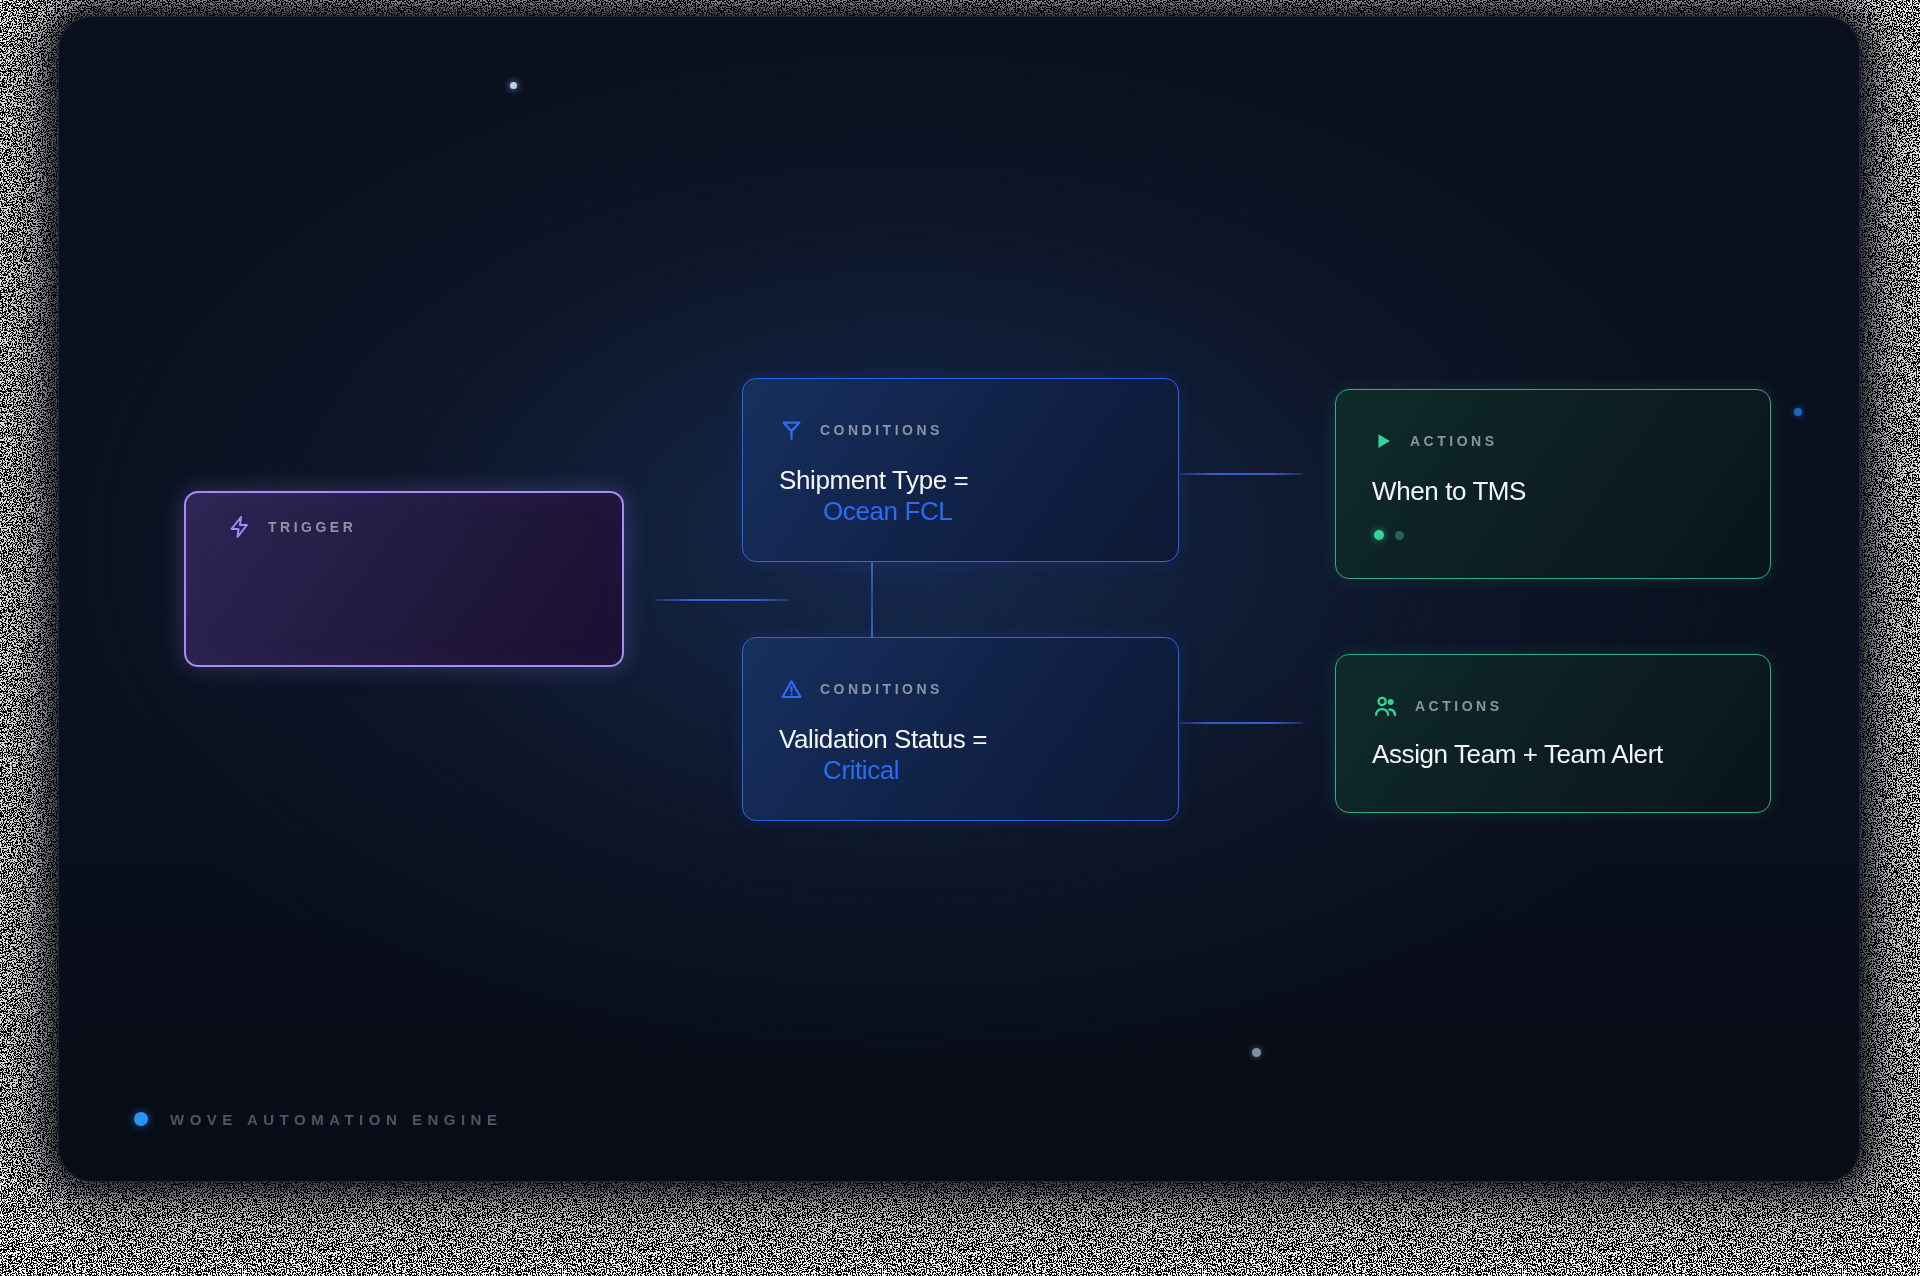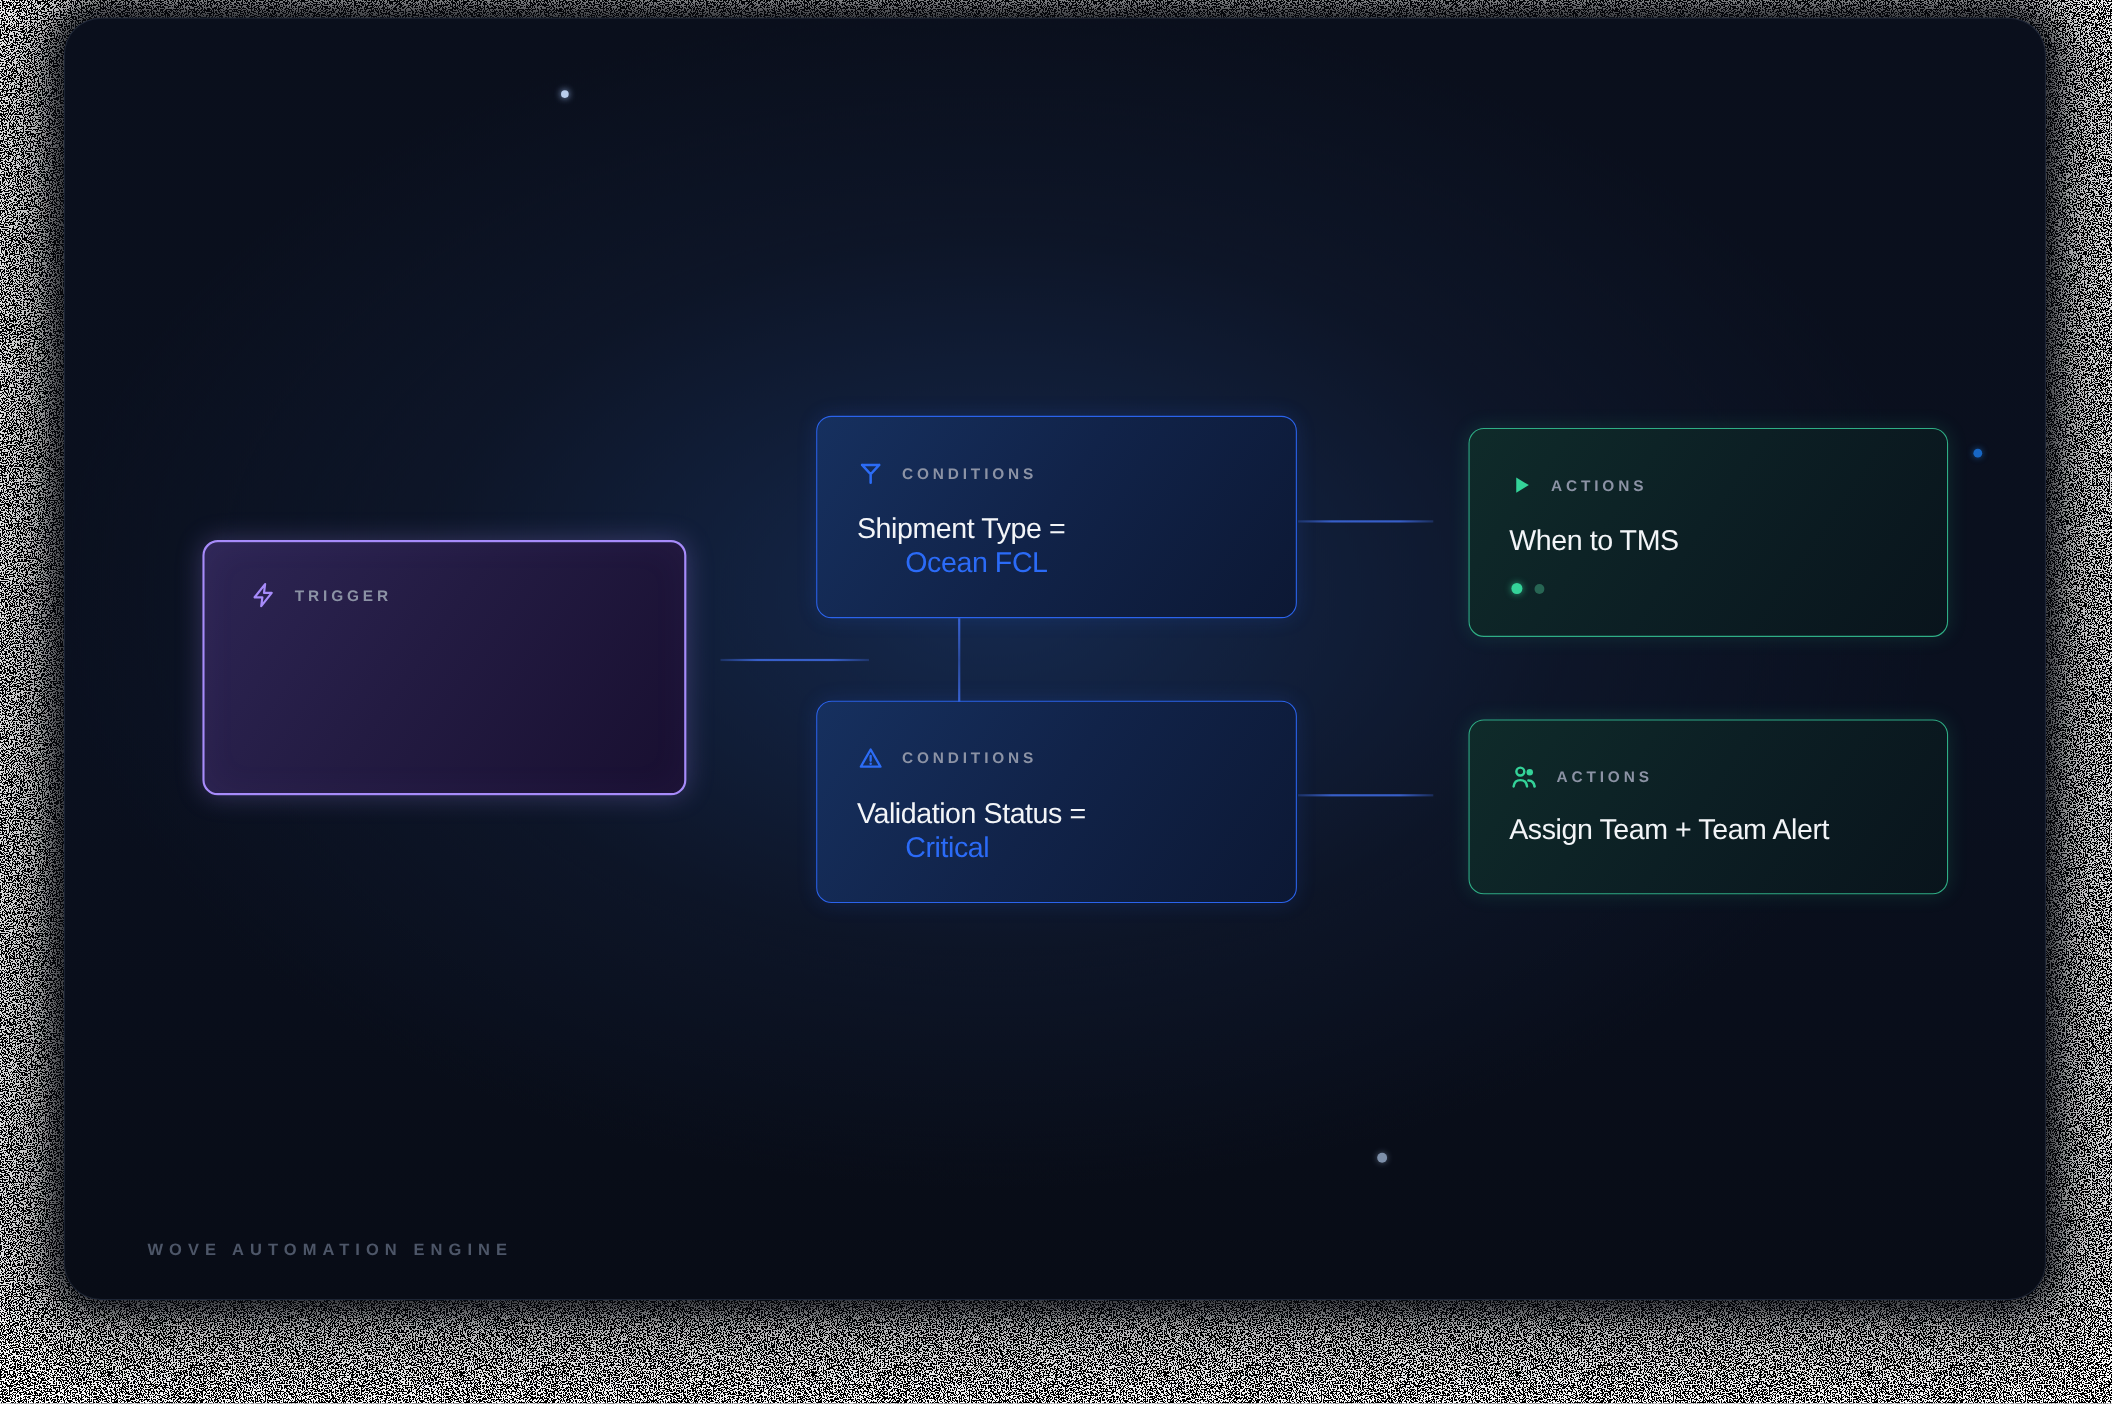--- a/index.html
+++ b/index.html
@@ -8,21 +8,21 @@
   .noise{position:absolute;left:0;top:0;width:1920px;height:1276px;display:block;}
   .canvas{position:absolute;left:58px;top:16px;width:1800px;height:1164px;border-radius:34px;
           background:
             radial-gradient(1150px 720px at 47% 45%, #15294e 0%, rgba(16,26,48,0.55) 45%, rgba(9,13,24,0) 75%),
             linear-gradient(180deg,#0a0f1c 0%,#0a101f 55%,#080c16 100%);
           background-color:#0a0f1c;
           border:1px solid rgba(110,130,165,0.20);
           box-shadow:0 0 26px 10px rgba(8,10,16,0.85), 0 0 80px 38px rgba(8,10,16,0.45);}
   
   .node{position:absolute;border-radius:14px;box-sizing:border-box;padding:38px 36px;}
-  .node.trigger{left:125px;top:474px;width:440px;height:232px;padding:35px 42px;
+  .node.trigger{left:125px;top:474px;width:440px;height:176px;padding:21px 42px;
           border:2px solid #a78bfa;
           background:linear-gradient(125deg,#2d2554 0%,#231b42 45%,#180f30 100%);
           box-shadow:0 0 24px rgba(167,139,250,0.28), inset 0 0 34px rgba(167,139,250,0.05);}
   .node.condition{border:1.5px solid #2b63ec;
           background:linear-gradient(125deg,#16305f 0%,#112349 48%,#0c1834 100%);
           box-shadow:0 0 18px rgba(43,99,236,0.16);}
   .node.cond1{left:683px;top:361px;width:437px;height:184px;}
   .node.cond2{left:683px;top:620px;width:437px;height:184px;}
   .node.action{border:1.5px solid #2fae85;
           background:linear-gradient(125deg,#0f2b2a 0%,#0c1f24 48%,#09141c 100%);
@@ -48,21 +48,21 @@
   .line-a1{left:1121px;top:456px;width:123px;}
   .line-a2{left:1121px;top:705px;width:123px;}
   .connector-v{position:absolute;left:812px;top:545px;width:2px;height:77px;
                background:linear-gradient(180deg,rgba(62,106,226,0.9),rgba(62,106,226,0.55),rgba(62,106,226,0.9));}
   
   .glow-dot{position:absolute;border-radius:50%;}
   .dot-a{left:451px;top:65px;width:7px;height:7px;background:#b9cdec;box-shadow:0 0 7px rgba(170,200,255,0.9);}
   .dot-b{left:1735px;top:391px;width:8px;height:8px;background:#1766c4;box-shadow:0 0 6px rgba(30,110,200,0.7);}
   .dot-c{left:1193px;top:1031px;width:9px;height:9px;background:#93a7c4;opacity:0.85;box-shadow:0 0 6px rgba(150,170,200,0.6);}
   
-  .footer-row{position:absolute;left:75px;top:1088px;display:flex;align-items:center;gap:22px;height:28px;flex-direction:column;}
+  .footer-row{position:absolute;left:75px;top:1088px;display:flex;align-items:center;gap:22px;height:28px;}
   .footer-dot{width:14px;height:14px;border-radius:50%;background:#2892fb;box-shadow:0 0 8px rgba(40,146,251,0.55);}
   .footer-text{font-size:15px;font-weight:600;letter-spacing:5.5px;color:#4d5668;white-space:nowrap;padding-top:1px;}
 </style>
 </head>
 <body>
 
 <div class="stage">
 
   <svg class="noise" xmlns="http://www.w3.org/2000/svg" width="1920" height="1276" preserveAspectRatio="none">
     <filter id="grain" x="0" y="0" width="100%" height="100%">

